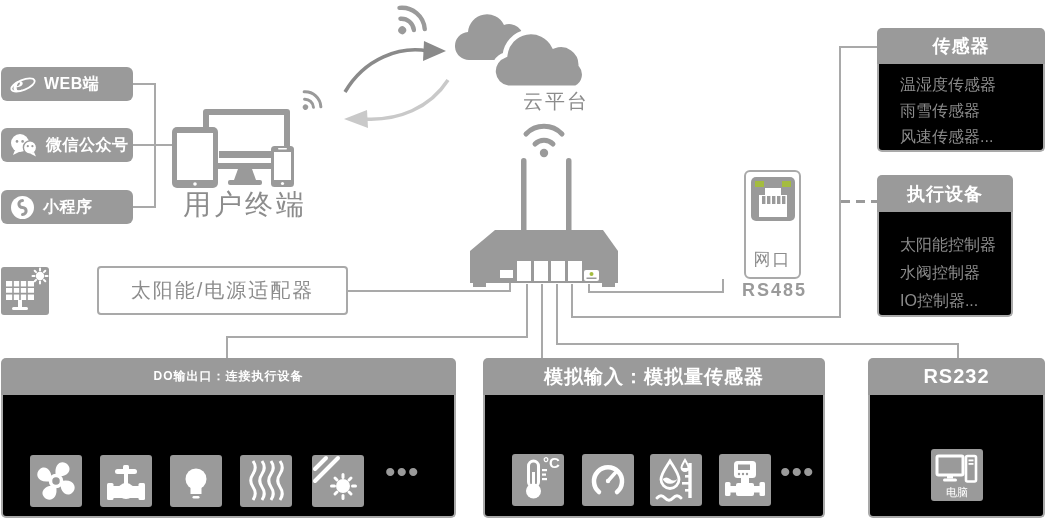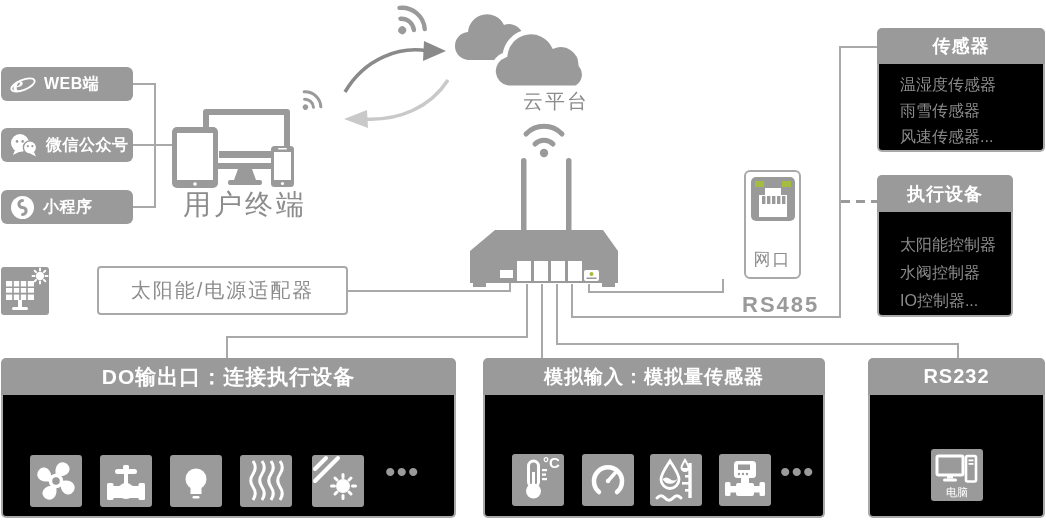--- a/index.html
+++ b/index.html
@@ -154,21 +154,21 @@
       <path d="M8,18 h6 v-7 h16 v7 h6 v22 h-28 z" fill="#fff"></path>
       <rect x="11" y="19" width="3.4" height="8" fill="#9a9a9a"></rect>
       <rect x="16" y="19" width="3.4" height="8" fill="#9a9a9a"></rect>
       <rect x="21" y="19" width="3.4" height="8" fill="#9a9a9a"></rect>
       <rect x="26" y="19" width="3.4" height="8" fill="#9a9a9a"></rect>
       <rect x="31" y="19" width="3.4" height="8" fill="#9a9a9a"></rect>
     </svg>
     <div style="color:#8c8c8c;font-size:17px;margin-top:23px;letter-spacing:2px">网口</div>
   </div>
 
-  <div style="position:absolute;left:742px;top:292px;font-size:22px;font-weight:bold;color:#9a9a9a;letter-spacing:2px">RS485</div>
+  <div style="position:absolute;left:742px;top:280px;font-size:18px;font-weight:bold;color:#9a9a9a;letter-spacing:2px">RS485</div>
 
   <div class="icon-sq" style="left:1px;top:267px;width:48px;height:48px">
     <svg width="48" height="48" viewBox="0 0 48 48">
       <rect x="5" y="14" width="28" height="19" fill="#fff"></rect>
       <path d="M5,20.3 h28 M5,26.6 h28 M12,14 v19 M19,14 v19 M26,14 v19" stroke="#9a9a9a" stroke-width="1.6"></path>
       <rect x="17" y="33" width="4" height="7" fill="#fff"></rect>
       <rect x="11" y="40" width="16" height="3" rx="1.5" fill="#fff"></rect>
       <circle cx="39" cy="9" r="4.2" fill="#fff"></circle>
       <g stroke="#fff" stroke-width="2" stroke-linecap="round">
         <path d="M39,1.5 v2 M39,14.5 v2 M31.5,9 h2 M44.5,9 h2 M33.7,3.7 l1.4,1.4 M42.9,12.9 l1.4,1.4 M44.3,3.7 l-1.4,1.4 M35.1,12.9 l-1.4,1.4"></path>
@@ -195,21 +195,21 @@
     <div class="p-body" style="height:105px">
       <div class="list" style="line-height:28px;padding-top:19px">
         <div>太阳能控制器</div>
         <div>水阀控制器</div>
         <div>IO控制器...</div>
       </div>
     </div>
   </div>
 
   <div class="panel" style="left:1px;top:358px;width:455px">
-    <div class="p-head" style="height:37px;font-size:21px">DO输出口：连接执行设备</div>
+    <div class="p-head" style="height:37px;font-size:12px">DO输出口：连接执行设备</div>
     <div class="p-body" style="height:123px">
       <div class="icon-sq" style="left:27px;top:60px">
         <svg width="52" height="52" viewBox="0 0 52 52">
           <g fill="#fff">
             <path d="M26,21 C23,8 33,4 38,10 C43,16 35,23 28,21 Z"></path>
             <g transform="rotate(90 26 26)">
                 <path d="M26,21 C23,8 33,4 38,10 C43,16 35,23 28,21 Z"></path>
               </g>
             <g transform="rotate(180 26 26)">
                 <path d="M26,21 C23,8 33,4 38,10 C43,16 35,23 28,21 Z"></path>

